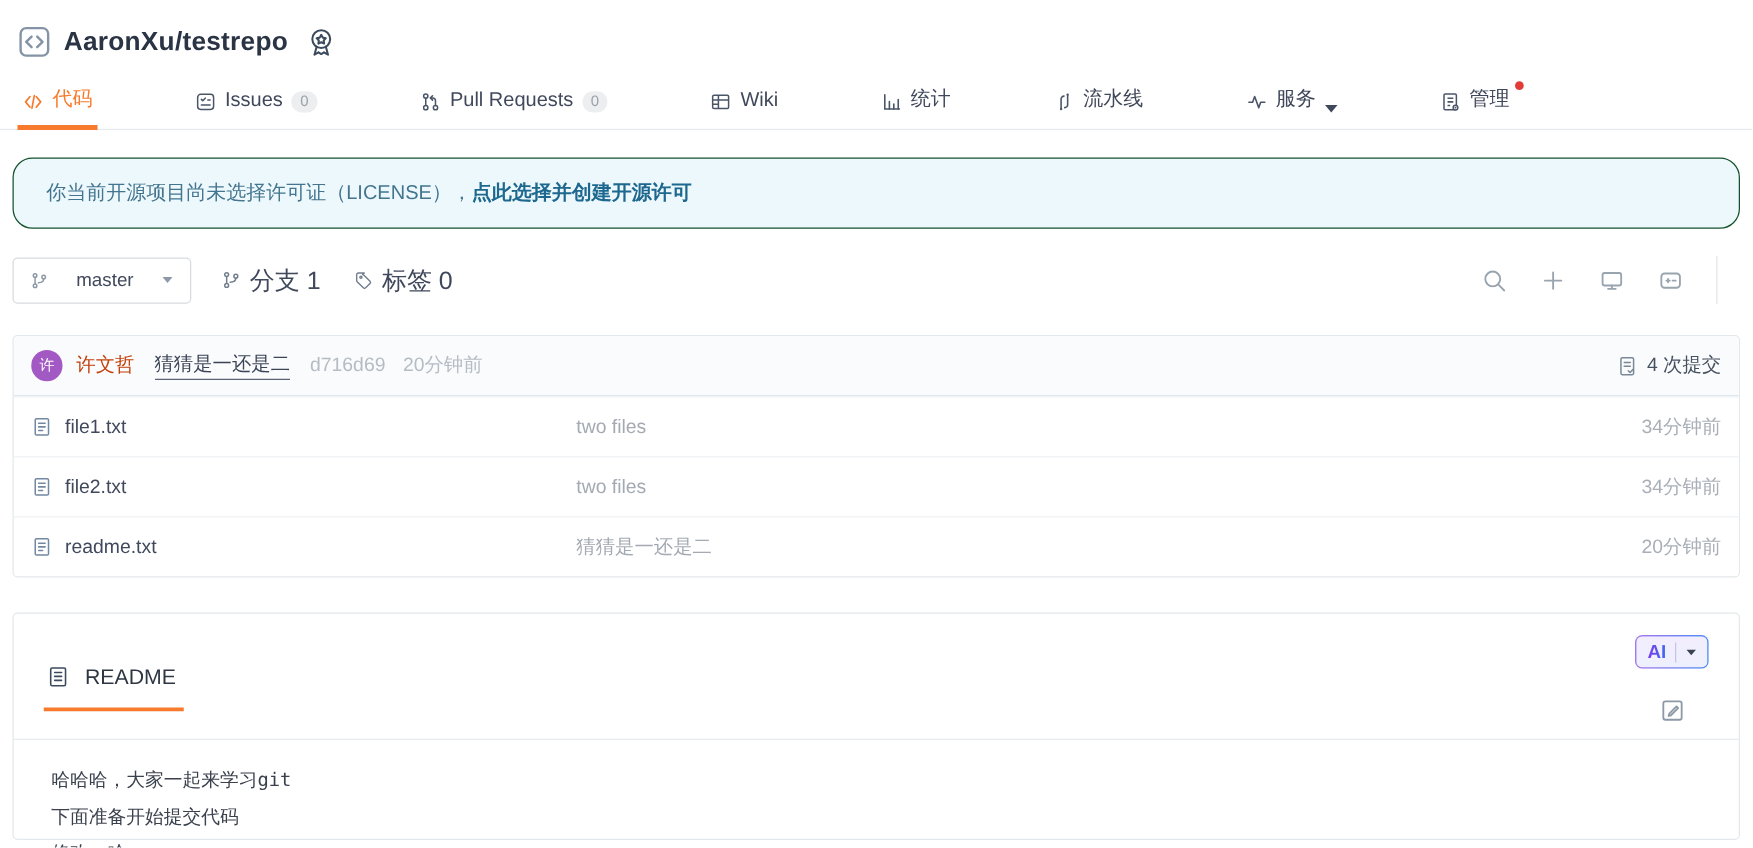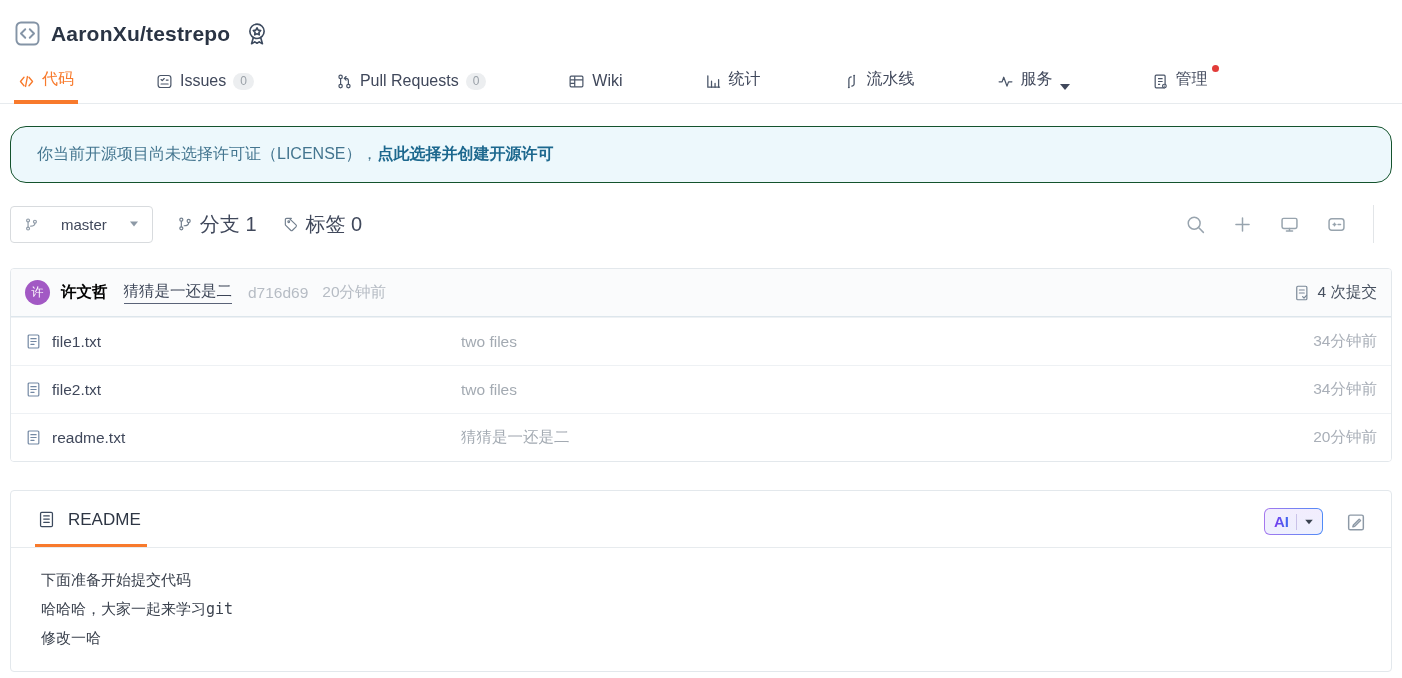--- a/index.html
+++ b/index.html
@@ -50,21 +50,21 @@
   .clone-btn { display:flex; align-items:center; gap:10px; border:1px solid #f87a2c; color:#f87a2c;
                border-radius:4px; padding:9px 17px; font-size:16px; background:#fff; cursor:pointer; }
   .clone-btn .caret { transform:scale(.9); }
 
   
   .ftable { margin:24px 10px 0 10px; border:1px solid #e3e8ec; border-radius:4px; overflow:hidden; }
   .commit-row { display:flex; align-items:center; background:#fafbfc; padding:11px 14px;
                 border-bottom:1px solid #dde6ec; font-size:15.5px; }
   .avatar { width:25px; height:25px; border-radius:50%; background:#a259c4; color:#fff;
             font-size:12px; display:flex; align-items:center; justify-content:center; cursor:pointer; }
-  .commit-author { margin-left:11px; font-weight:700; color:#000000; cursor:pointer; }
+  .commit-author { margin-left:11px; font-weight:400; color:#c2410c; cursor:pointer; }
   .commit-msg { margin-left:16px; color:#3c4557; border-bottom:1px solid #5a6378;
                 padding-bottom:1px; cursor:pointer; }
   .commit-hash { margin-left:16px; color:#b6bcc4; }
   .commit-time { margin-left:14px; color:#b6bcc4; }
   .commit-count { margin-left:auto; display:flex; align-items:center; gap:7px; color:#46505f;
                   font-size:15.5px; cursor:pointer; }
   .commit-count .c-ic { color:#7a8897; }
   .frow { display:flex; align-items:center; padding:13px 14px; font-size:15.5px;
           border-top:1px solid #eef1f4; background:#fff; }
   .frow:first-of-type { border-top:none; }
@@ -73,21 +73,21 @@
   .fmsg { flex:1; color:#a3aab2; cursor:pointer; }
   .ftime { color:#a9afb8; }
 
   
   .readme { margin:28px 10px 0 10px; border:1px solid #e3e8ec; border-radius:4px; height:182px; }
   .readme-head { display:flex; align-items:center; padding:17px 24px 0 24px;
                  border-bottom:1px solid #e7ebee; }
   .readme-title { display:flex; align-items:center; gap:12px; font-size:17px; color:#2e3644;
                   border-bottom:3px solid #f87a2c; padding:0 6px 14px 2px; margin-bottom:-1px; }
   .readme-title .r-ic { color:#3c4a5e; }
-  .readme-actions { margin-left:auto; display:flex; align-items:center; gap:22px; padding-bottom:12px; }
+  .readme-actions { margin-left:auto; display:flex; align-items:center; gap:22px; padding-bottom:12px;flex-direction:column; }
   .ai-btn { display:flex; align-items:center; border:1px solid transparent; border-radius:6px;
             background:linear-gradient(#f2edfd,#eef0fe) padding-box,
                        linear-gradient(90deg,#a678ee,#4f8bf7) border-box;
             padding:4px 8px 4px 9px; cursor:pointer; }
   .ai-txt { font-weight:bold; font-size:15px;
             background:linear-gradient(90deg,#7d3bee,#3b6cf0);
             -webkit-background-clip:text; background-clip:text; color:transparent; }
   .ai-sep { width:1px; height:16px; background:#c9c2e8; margin:0 7px; }
   .ai-btn .caret { border-top-color:#3a4350; transform:scale(.75); }
   .edit-ic { color:#8d99a6; cursor:pointer; }
@@ -346,17 +346,17 @@
       </div>
       <span class="edit-ic ic">
         <svg width="22" height="22" viewBox="0 0 24 24" fill="none" stroke="currentColor" stroke-width="1.6" stroke-linecap="round" stroke-linejoin="round">
           <rect x="4" y="4.5" width="16" height="16" rx="1.8"></rect>
           <path d="M9.2 15.2l6.3-6.3 1.4 1.4-6.3 6.3-2 .6z"></path>
         </svg>
       </span>
     </div>
   </div>
   <div class="readme-body">
+    <div>哈哈哈，大家一起来学习git</div>
     <div>下面准备开始提交代码</div>
-    <div>哈哈哈，大家一起来学习git</div>
     <div>修改一哈</div>
   </div>
 </div>
 
 </body></html>

